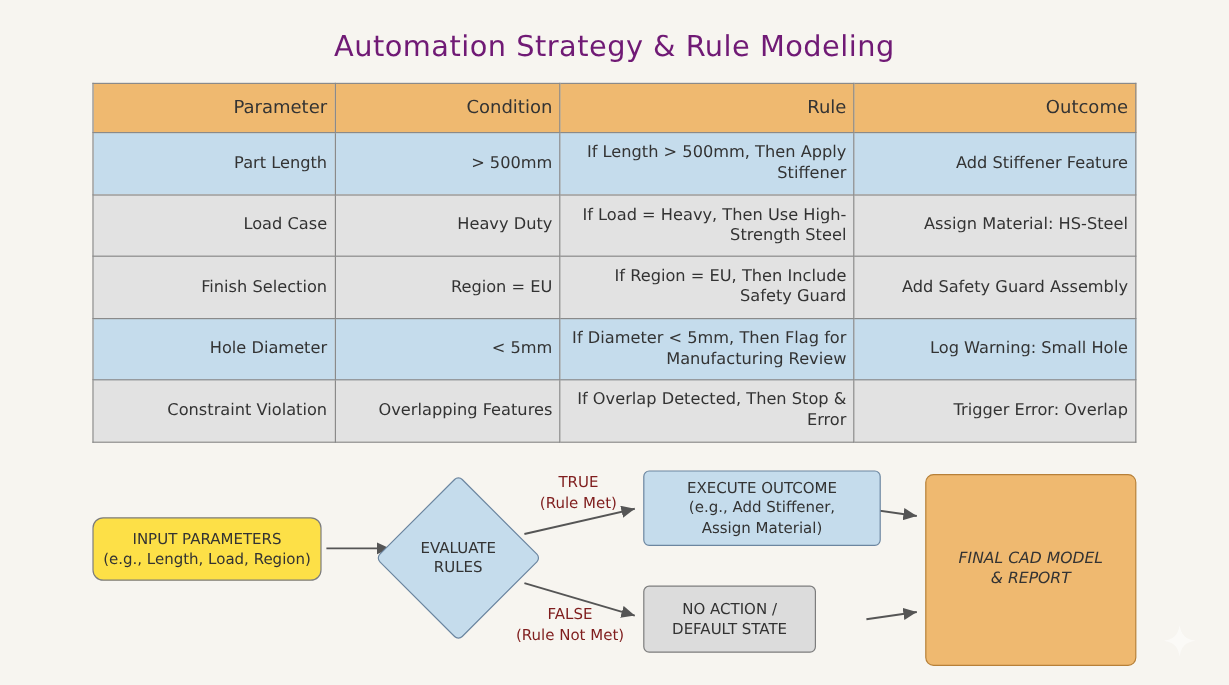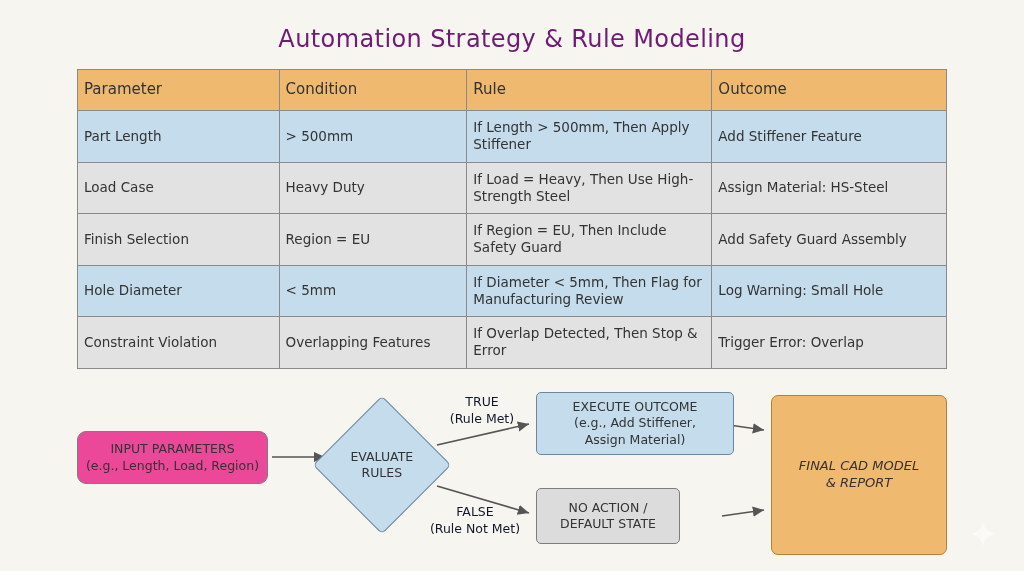--- a/index.html
+++ b/index.html
@@ -31,21 +31,21 @@
     top: 69px;
     width: 870px;
   }
   table.rules {
     border-collapse: collapse;
     width: 100%;
     table-layout: fixed;
   }
   table.rules th, table.rules td {
     border: 1px solid #8a8a8a;
-    text-align: left;
+    text-align: right;
     vertical-align: middle;
     font-size: 13.5px;
     padding: 8px 6px;
     line-height: 1.28;
     color: #333;
   }
   table.rules th {
     background: #efb970;
     font-weight: normal;
     font-size: 15px;
@@ -84,21 +84,21 @@
   .node .lines { width: 100%; }
   .node .l1 { display: block; }
   .node .l2 { display: block; }
   .node .l3 { display: block; }
 
   #input-node {
     left: 77px;
     top: 53px;
     width: 191px;
     height: 53px;
-    background: #ec4899;
+    background: #fde047;
     border: 1px solid #7d7d7d;
     border-radius: 9px;
   }
   #diamond-node {
     left: 333px;
     top: 38px;
     width: 98px;
     height: 98px;
     background: #c5dcec;
     border: 1px solid #6c86a0;
@@ -133,21 +133,21 @@
     background: #efb970;
     border: 1px solid #b78038;
     border-radius: 7px;
     font-size: 13px;
     font-style: italic;
   }
   .edge-label {
     position: absolute;
     font-size: 12.5px;
     text-align: center;
-    color: #0f172a;
+    color: #7f1d1d;
     line-height: 1.35;
   }
   #label-true { left: 427px; top: 16px; width: 110px; }
   #label-false { left: 410px; top: 126px; width: 130px; }
 
   svg.arrows {
     position: absolute;
     left: 0; top: 0;
     width: 1024px; height: 193px;
     overflow: visible;

